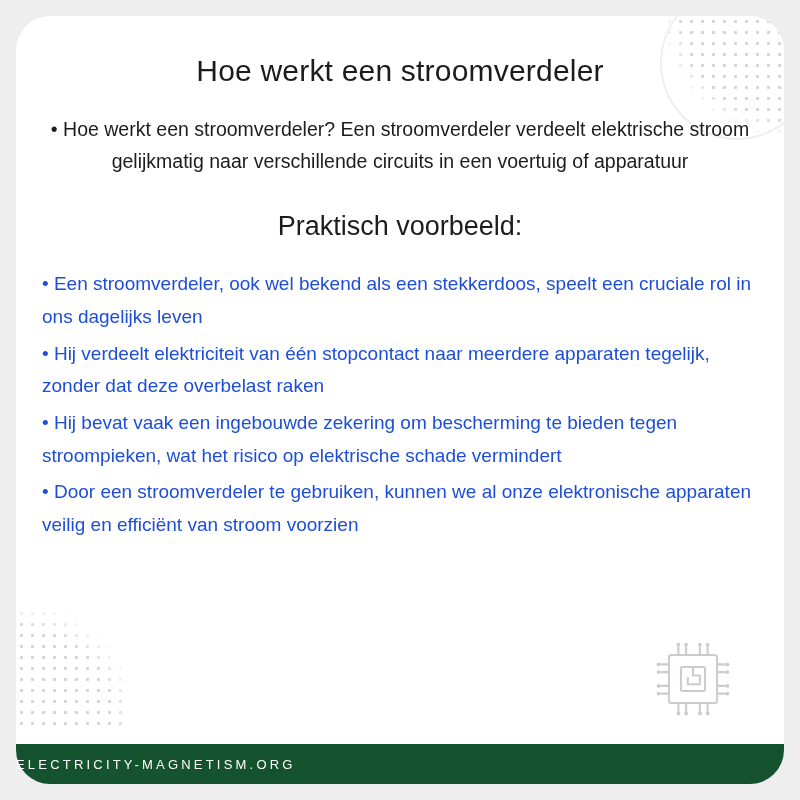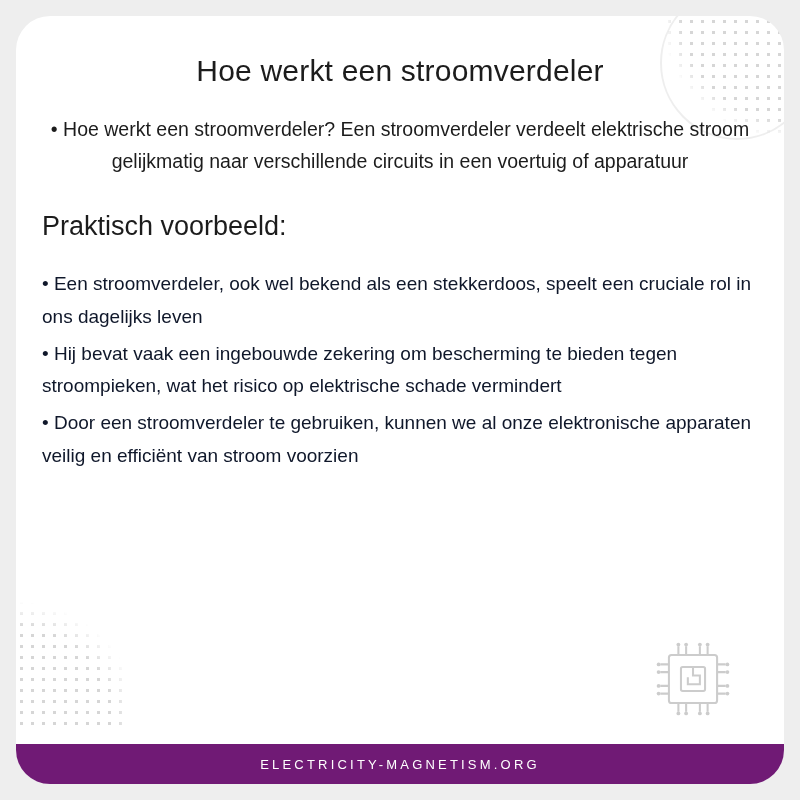--- a/index.html
+++ b/index.html
@@ -87,56 +87,57 @@
     margin: 8px 0 26px 0;
   }
   .para {
     font-size: 19.5px;
     line-height: 1.62;
     color: #1c1c1c;
     margin: 0 0 6px 0;
     text-align: center;
   }
   .subtitle {
+    text-align: center;
     font-size: 27px;
     font-weight: 400;
     color: #1c1c1c;
     margin: 34px 0 26px 0;
   }
   .bullets {
     margin: 0;
   }
   .bullet {
     font-size: 19px;
     line-height: 1.72;
-    color: #0f172a;
+    color: #1d4ed8;
     margin: 0 0 4px 0;
   }
 
   .chip-icon {
     position: absolute;
     right: 48px;
     bottom: 62px;
     width: 86px;
     height: 86px;
     opacity: .5;
   }
 
   .footer {
     position: absolute;
     left: 16px;
     right: 16px;
     bottom: 16px;
     height: 40px;
-    background: #701a75;
+    background: #14532d;
     border-bottom-left-radius: 34px;
     border-bottom-right-radius: 34px;
     display: flex;
     align-items: center;
-    justify-content: center;
+    justify-content: flex-start;
   }
   .footer-text {
     font-size: 13px;
     letter-spacing: 3.2px;
     color: #ffffff;
     font-family: "Liberation Sans", sans-serif;
   }
 </style>
 </head>
 <body>
@@ -150,20 +151,21 @@
 
     <div class="content">
       <h1 class="title">Hoe werkt een stroomverdeler</h1>
 
       <p class="para">• Hoe werkt een stroomverdeler? Een stroomverdeler verdeelt elektrische stroom gelijkmatig naar verschillende circuits in een voertuig of apparatuur</p>
 
       <h2 class="subtitle">Praktisch voorbeeld:</h2>
 
       <div class="bullets">
         <p class="bullet">• Een stroomverdeler, ook wel bekend als een stekkerdoos, speelt een cruciale rol in ons dagelijks leven</p>
+        <p class="bullet">• Hij verdeelt elektriciteit van één stopcontact naar meerdere apparaten tegelijk, zonder dat deze overbelast raken</p>
         <p class="bullet">• Hij bevat vaak een ingebouwde zekering om bescherming te bieden tegen stroompieken, wat het risico op elektrische schade vermindert</p>
         <p class="bullet">• Door een stroomverdeler te gebruiken, kunnen we al onze elektronische apparaten veilig en efficiënt van stroom voorzien</p>
       </div>
     </div>
 
     <svg class="chip-icon" viewBox="0 0 100 100">
       <g fill="none" stroke="#9a9a9a" stroke-width="2.4">
         <rect x="22" y="22" width="56" height="56" rx="3"></rect>
         <rect x="36" y="36" width="28" height="28" rx="2"></rect>
         <path d="M50 36 L50 46 L58 46 L58 56 L44 56 L44 48"></path>

